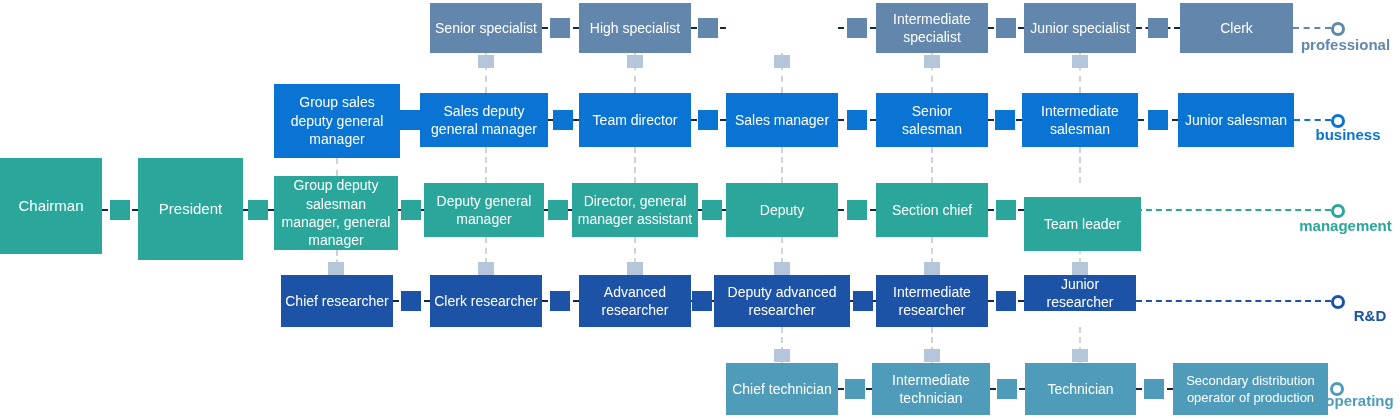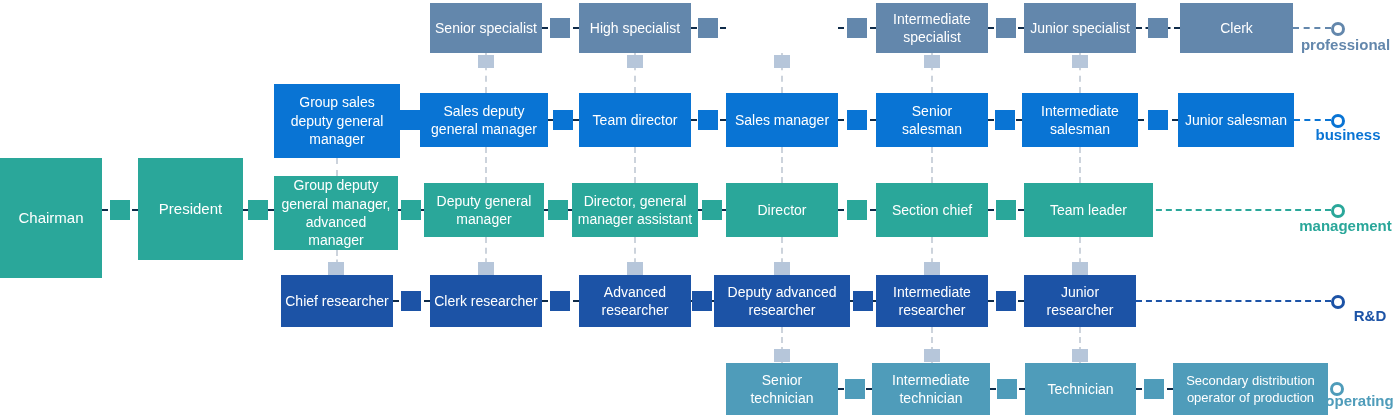--- a/index.html
+++ b/index.html
@@ -67,28 +67,28 @@
   <div class="sq t1" style="left:553px;top:110px"></div>
   <div class="sq t1" style="left:698px;top:110px"></div>
   <div class="sq t1" style="left:847px;top:110px"></div>
   <div class="sq t1" style="left:995px;top:110px"></div>
   <div class="sq t1" style="left:1148px;top:110px"></div>
 
   <div class="td c1" style="left:1294px;top:119px;width:37px"></div>
   <div class="ring c1" style="left:1331px;top:114px"></div>
   <div class="lbl c1" style="left:1293px;top:126px;width:110px">business</div>
 
-  <div class="box t2 fs15" style="left:0px;top:158px;width:102px;height:120px">Chairman</div>
+  <div class="box t2 fs15" style="left:0px;top:158px;width:102px;height:96px">Chairman</div>
   <div class="box t2 fs15" style="left:138px;top:158px;width:105px;height:102px">President</div>
-  <div class="box t2 fs135" style="left:274px;top:176px;width:124px;height:74px">Group deputy general manager, advanced manager</div>
+  <div class="box t2 fs135" style="left:274px;top:176px;width:124px;height:74px">Group deputy salesman manager, general manager</div>
   <div class="box t2" style="left:424px;top:183px;width:120px;height:54px">Deputy general manager</div>
   <div class="box t2 fs135" style="left:572px;top:183px;width:126px;height:54px">Director, general manager assistant</div>
-  <div class="box t2" style="left:726px;top:183px;width:112px;height:54px">Director</div>
+  <div class="box t2" style="left:726px;top:183px;width:112px;height:54px">Deputy</div>
   <div class="box t2" style="left:876px;top:183px;width:112px;height:54px">Section chief</div>
-  <div class="box t2" style="left:1024px;top:183px;width:129px;height:54px">Team leader</div>
+  <div class="box t2" style="left:1024px;top:197px;width:117px;height:54px">Team leader</div>
 
   <div class="hd" style="left:102px;top:209px;width:36px"></div>
   <div class="hd" style="left:243px;top:209px;width:31px"></div>
   <div class="hd" style="left:398px;top:209px;width:26px"></div>
   <div class="hd" style="left:544px;top:209px;width:28px"></div>
   <div class="hd" style="left:698px;top:209px;width:28px"></div>
   <div class="hd" style="left:838px;top:209px;width:38px"></div>
   <div class="hd" style="left:988px;top:209px;width:36px"></div>
   <div class="sq t2" style="left:110px;top:200px"></div>
   <div class="sq t2" style="left:248px;top:200px"></div>
@@ -100,38 +100,38 @@
 
   <div class="td c2" style="left:1136px;top:209px;width:195px"></div>
   <div class="ring c2" style="left:1331px;top:204px"></div>
   <div class="lbl c2" style="left:1288px;top:217px;width:115px">management</div>
 
   <div class="box t3" style="left:281px;top:275px;width:112px;height:52px">Chief researcher</div>
   <div class="box t3" style="left:430px;top:275px;width:112px;height:52px">Clerk researcher</div>
   <div class="box t3" style="left:714px;top:275px;width:136px;height:52px">Deputy advanced researcher</div>
   <div class="box t3" style="left:579px;top:275px;width:112px;height:52px">Advanced researcher</div>
   <div class="box t3" style="left:876px;top:275px;width:112px;height:52px">Intermediate researcher</div>
-  <div class="box t3" style="left:1024px;top:275px;width:112px;height:52px">Junior researcher</div>
+  <div class="box t3" style="left:1024px;top:275px;width:112px;height:36px">Junior researcher</div>
 
   <div class="hd" style="left:393px;top:300px;width:37px"></div>
   <div class="hd" style="left:542px;top:300px;width:37px"></div>
   <div class="hd" style="left:691px;top:300px;width:23px"></div>
   <div class="hd" style="left:850px;top:300px;width:26px"></div>
   <div class="hd" style="left:988px;top:300px;width:36px"></div>
   <div class="sq t3" style="left:401px;top:291px"></div>
   <div class="sq t3" style="left:550px;top:291px"></div>
   <div class="sq t3" style="left:692px;top:291px"></div>
   <div class="sq t3" style="left:853px;top:291px"></div>
   <div class="sq t3" style="left:996px;top:291px"></div>
 
   <div class="td c3" style="left:1136px;top:300px;width:195px"></div>
   <div class="ring c3" style="left:1331px;top:295px"></div>
   <div class="lbl c3" style="left:1330px;top:307px;width:80px">R&amp;D</div>
 
-  <div class="box t4" style="left:726px;top:363px;width:112px;height:52px">Senior technician</div>
+  <div class="box t4" style="left:726px;top:363px;width:112px;height:52px">Chief technician</div>
   <div class="box t4" style="left:872px;top:363px;width:118px;height:52px">Intermediate technician</div>
   <div class="box t4" style="left:1025px;top:363px;width:111px;height:52px">Technician</div>
   <div class="box t4 fs13" style="left:1173px;top:363px;width:155px;height:52px">Secondary distribution operator of production</div>
 
   <div class="hd" style="left:838px;top:388px;width:34px"></div>
   <div class="hd" style="left:990px;top:388px;width:35px"></div>
   <div class="hd" style="left:1136px;top:388px;width:37px"></div>
   <div class="sq t4" style="left:845px;top:379px"></div>
   <div class="sq t4" style="left:997px;top:379px"></div>
   <div class="sq t4" style="left:1144px;top:379px"></div>

